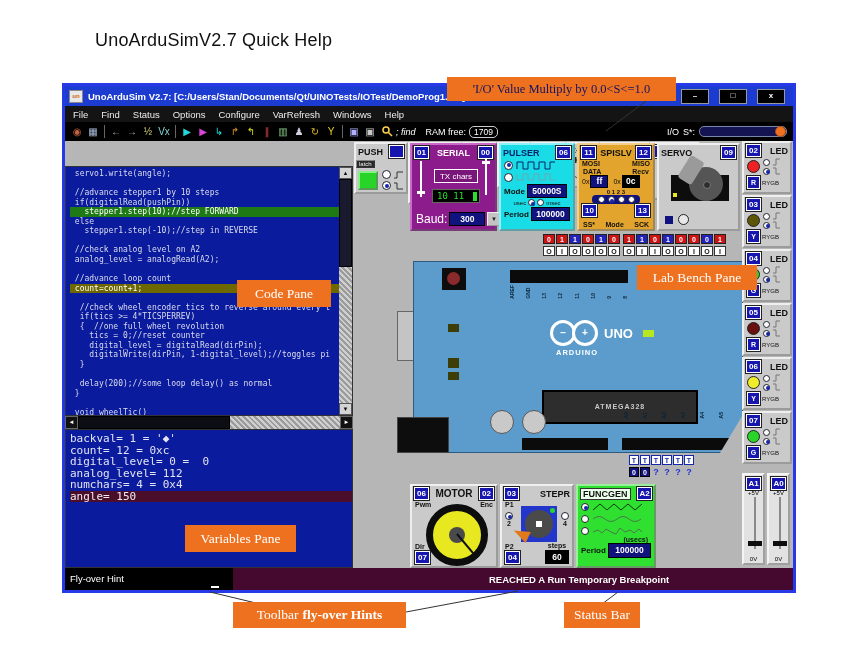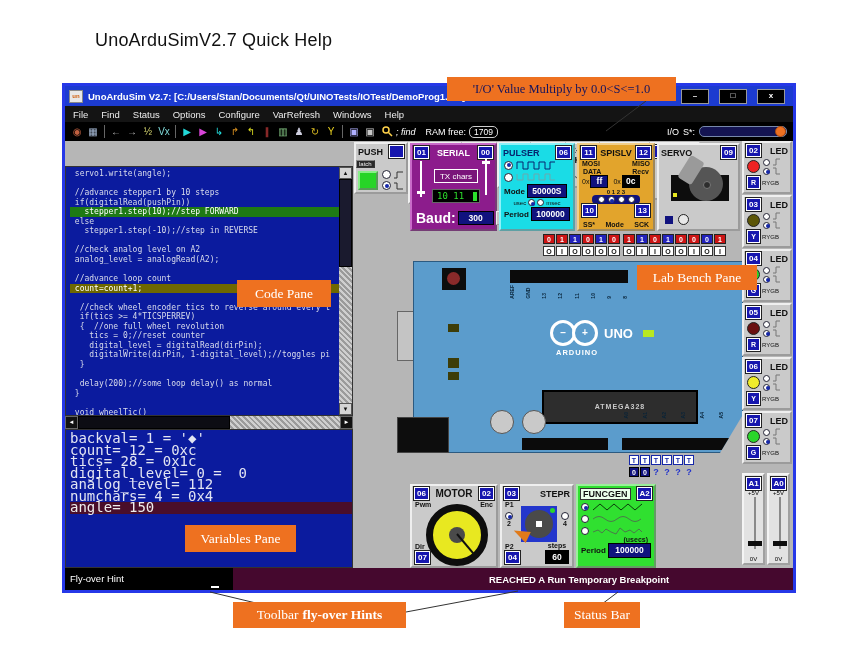--- a/index.html
+++ b/index.html
@@ -47,21 +47,21 @@
            display:flex;flex-direction:column;}
   .sbtn{height:12px;background:#d4d4d4;border:1px solid #555;font-size:6px;line-height:11px;
         text-align:center;color:#111;box-sizing:border-box;}
   .vthumb{height:86px;background:#1a1a2e;border:1px solid #000;}
   #hscroll{height:13px;display:flex;background:repeating-linear-gradient(45deg,#cfcfcf 0 2px,#9b9b9b 2px 4px);}
   .hbtn{width:13px;background:#111;border:1px solid #666;color:#fff;font-size:6px;line-height:11px;
         text-align:center;box-sizing:border-box;}
   #hthumb{width:150px;background:#0d0d14;border:1px solid #000;}
   
   #var-pane{height:164px;background:#0b1b9e;border:1px solid #333;box-sizing:border-box;
-            font-family:"DejaVu Sans Mono",monospace;font-size:14px;line-height:11.5px;
+            font-family:"DejaVu Sans Mono",monospace;font-size:11px;line-height:11.5px;
             color:#e2e4f2;padding:3px 0 0 4px;white-space:pre;position:relative;}
   
   #bench{width:440px;position:relative;background:#b6b6b6;overflow:hidden;}
   .dev{position:absolute;background:#cacaca;border:2px outset #efefef;box-sizing:border-box;font-size:8px;color:#111;}
   .dev-head{display:flex;align-items:center;justify-content:space-between;padding:1px 2px;}
   .dev-title{font-weight:bold;font-size:9px;}
   .pin{background:#1616ae;color:#fff;border:1px solid #fff;outline:1px solid #222;font-weight:bold;
        font-size:8px;min-width:13px;height:11px;line-height:11px;text-align:center;display:inline-block;}
   .radio{width:7px;height:7px;border-radius:50%;background:#fff;border:1px solid #223;display:inline-block;position:relative;}
   .radio.sel::after{content:"";position:absolute;left:1.5px;top:1.5px;width:4px;height:4px;border-radius:50%;background:#1628a8;}
@@ -218,21 +218,21 @@
           <div style="flex:1"></div>
           <div class="sbtn">▼</div>
         </div>
       </div>
       <div id="hscroll">
         <div class="hbtn">◄</div>
         <div id="hthumb"></div>
         <div style="flex:1"></div>
         <div class="hbtn">►</div>
       </div>
-      <div id="var-pane"><div class="var-line">backval= 1 = '◆'</div><div class="var-line">count= 12 = 0xc</div><div class="var-line">tics= 28 = 0x1c</div><div class="var-line">digital_level= 0 =  0</div><div class="var-line">analog_level= 112</div><div class="var-line">numchars= 4 = 0x4</div><div class="var-line hl-maroon">angle= 150</div></div>
+      <div id="var-pane"><div class="var-line">backval= 1 = '◆'</div><div class="var-line">count= 12 = 0xc</div><div class="var-line">digital_level= 0 =  0</div><div class="var-line">analog_level= 112</div><div class="var-line">numchars= 4 = 0x4</div><div class="var-line hl-maroon">angle= 150</div></div>
     </div>
 
     <div id="bench">
 
       <div id="leftcol">
 
         <div class="dev" style="height:52px;">
           <div class="dev-head">
             <span class="dev-title">PUSH</span>
             <span class="pin"></span>
@@ -354,21 +354,21 @@
         <div style="position:absolute;left:8px;top:16px;width:2px;height:36px;background:#fff;"></div>
         <div style="position:absolute;left:5px;top:46px;width:8px;height:3px;background:#fff;"></div>
         <div style="position:absolute;right:8px;top:14px;width:2px;height:36px;background:#fff;"></div>
         <div style="position:absolute;right:5px;top:16px;width:8px;height:3px;background:#fff;"></div>
         <button style="position:absolute;left:22px;top:24px;width:44px;height:14px;background:#7a157a;color:#fff;border:1px solid #fff;font-size:8px;padding:0;">TX chars</button>
         <div style="position:absolute;left:20px;top:44px;width:48px;height:14px;background:#000;border:1px solid #666;color:#2cdf2c;font-family:'DejaVu Sans Mono',monospace;font-size:9px;line-height:13px;padding-left:4px;box-sizing:border-box;">
           <span>10 11</span>
           <span style="position:absolute;right:2px;top:2px;width:4px;height:9px;background:#2cdf2c;"></span>
         </div>
         <div style="position:absolute;left:4px;bottom:3px;display:flex;align-items:center;gap:2px;">
-          <span style="font-size:14px;font-weight:bold;">Baud:</span>
+          <span style="font-size:12px;font-weight:normal;">Baud:</span>
           <span class="valbox" style="width:34px;height:12px;line-height:12px;">300</span>
           <span style="width:11px;height:12px;background:#c4c4c4;color:#222;font-size:6px;line-height:12px;text-align:center;border:1px outset #eee;">▼</span>
         </div>
       </div>
 
       <div class="dev" style="left:146px;top:2px;width:76px;height:88px;background:#1adce6;border-color:#8ef2f8;">
         <div class="dev-head">
           <span class="dev-title" style="color:#06246e;">PULSER</span>
           <span class="pin">06</span>
         </div>

